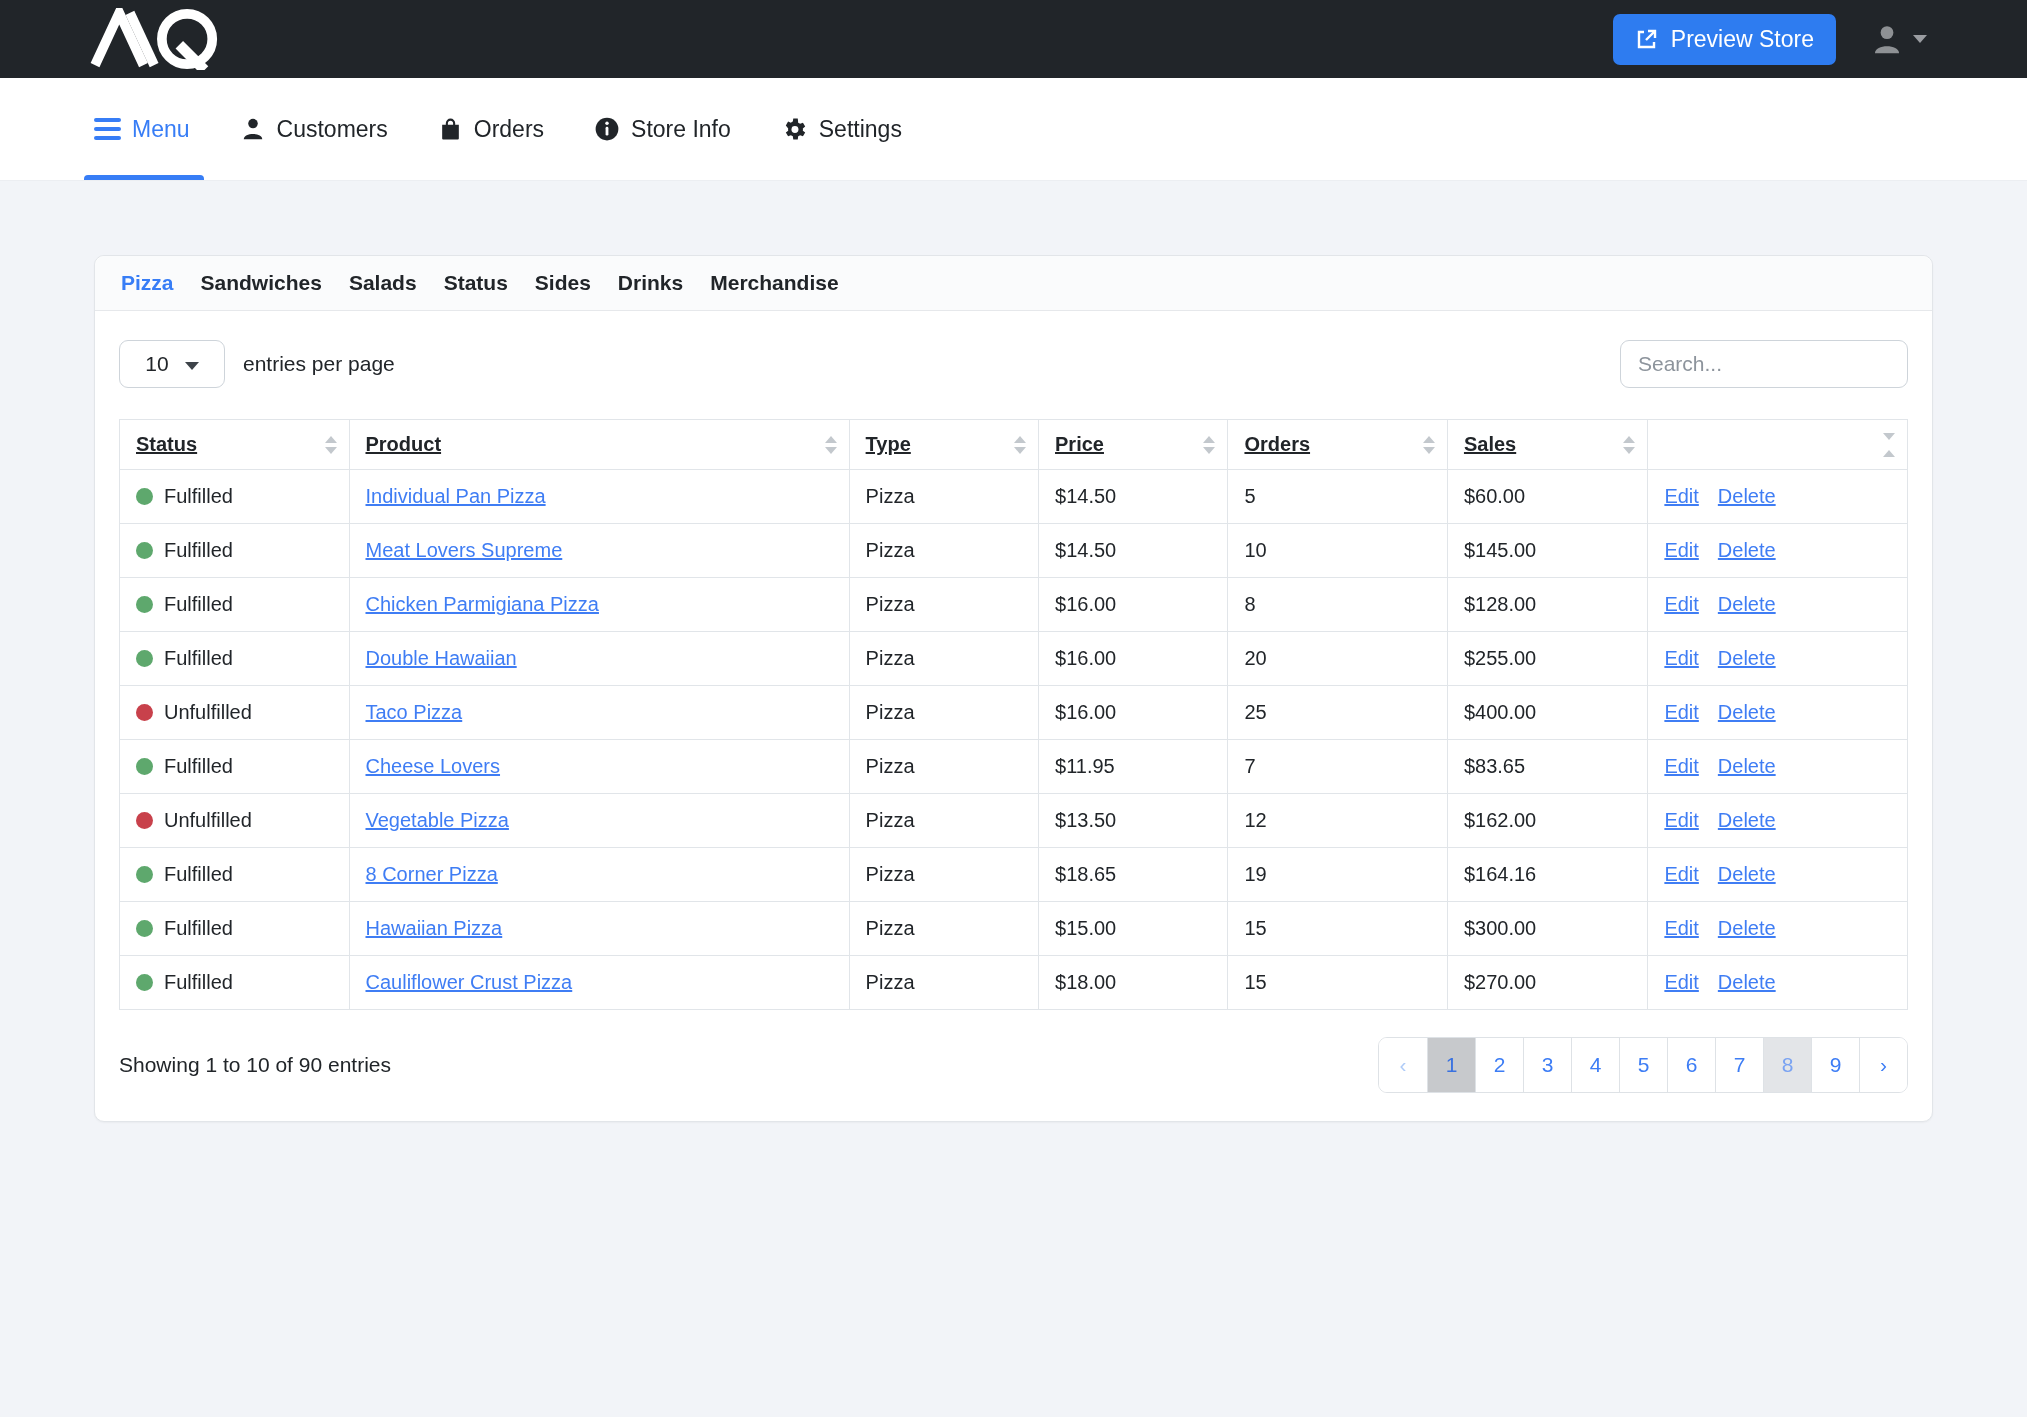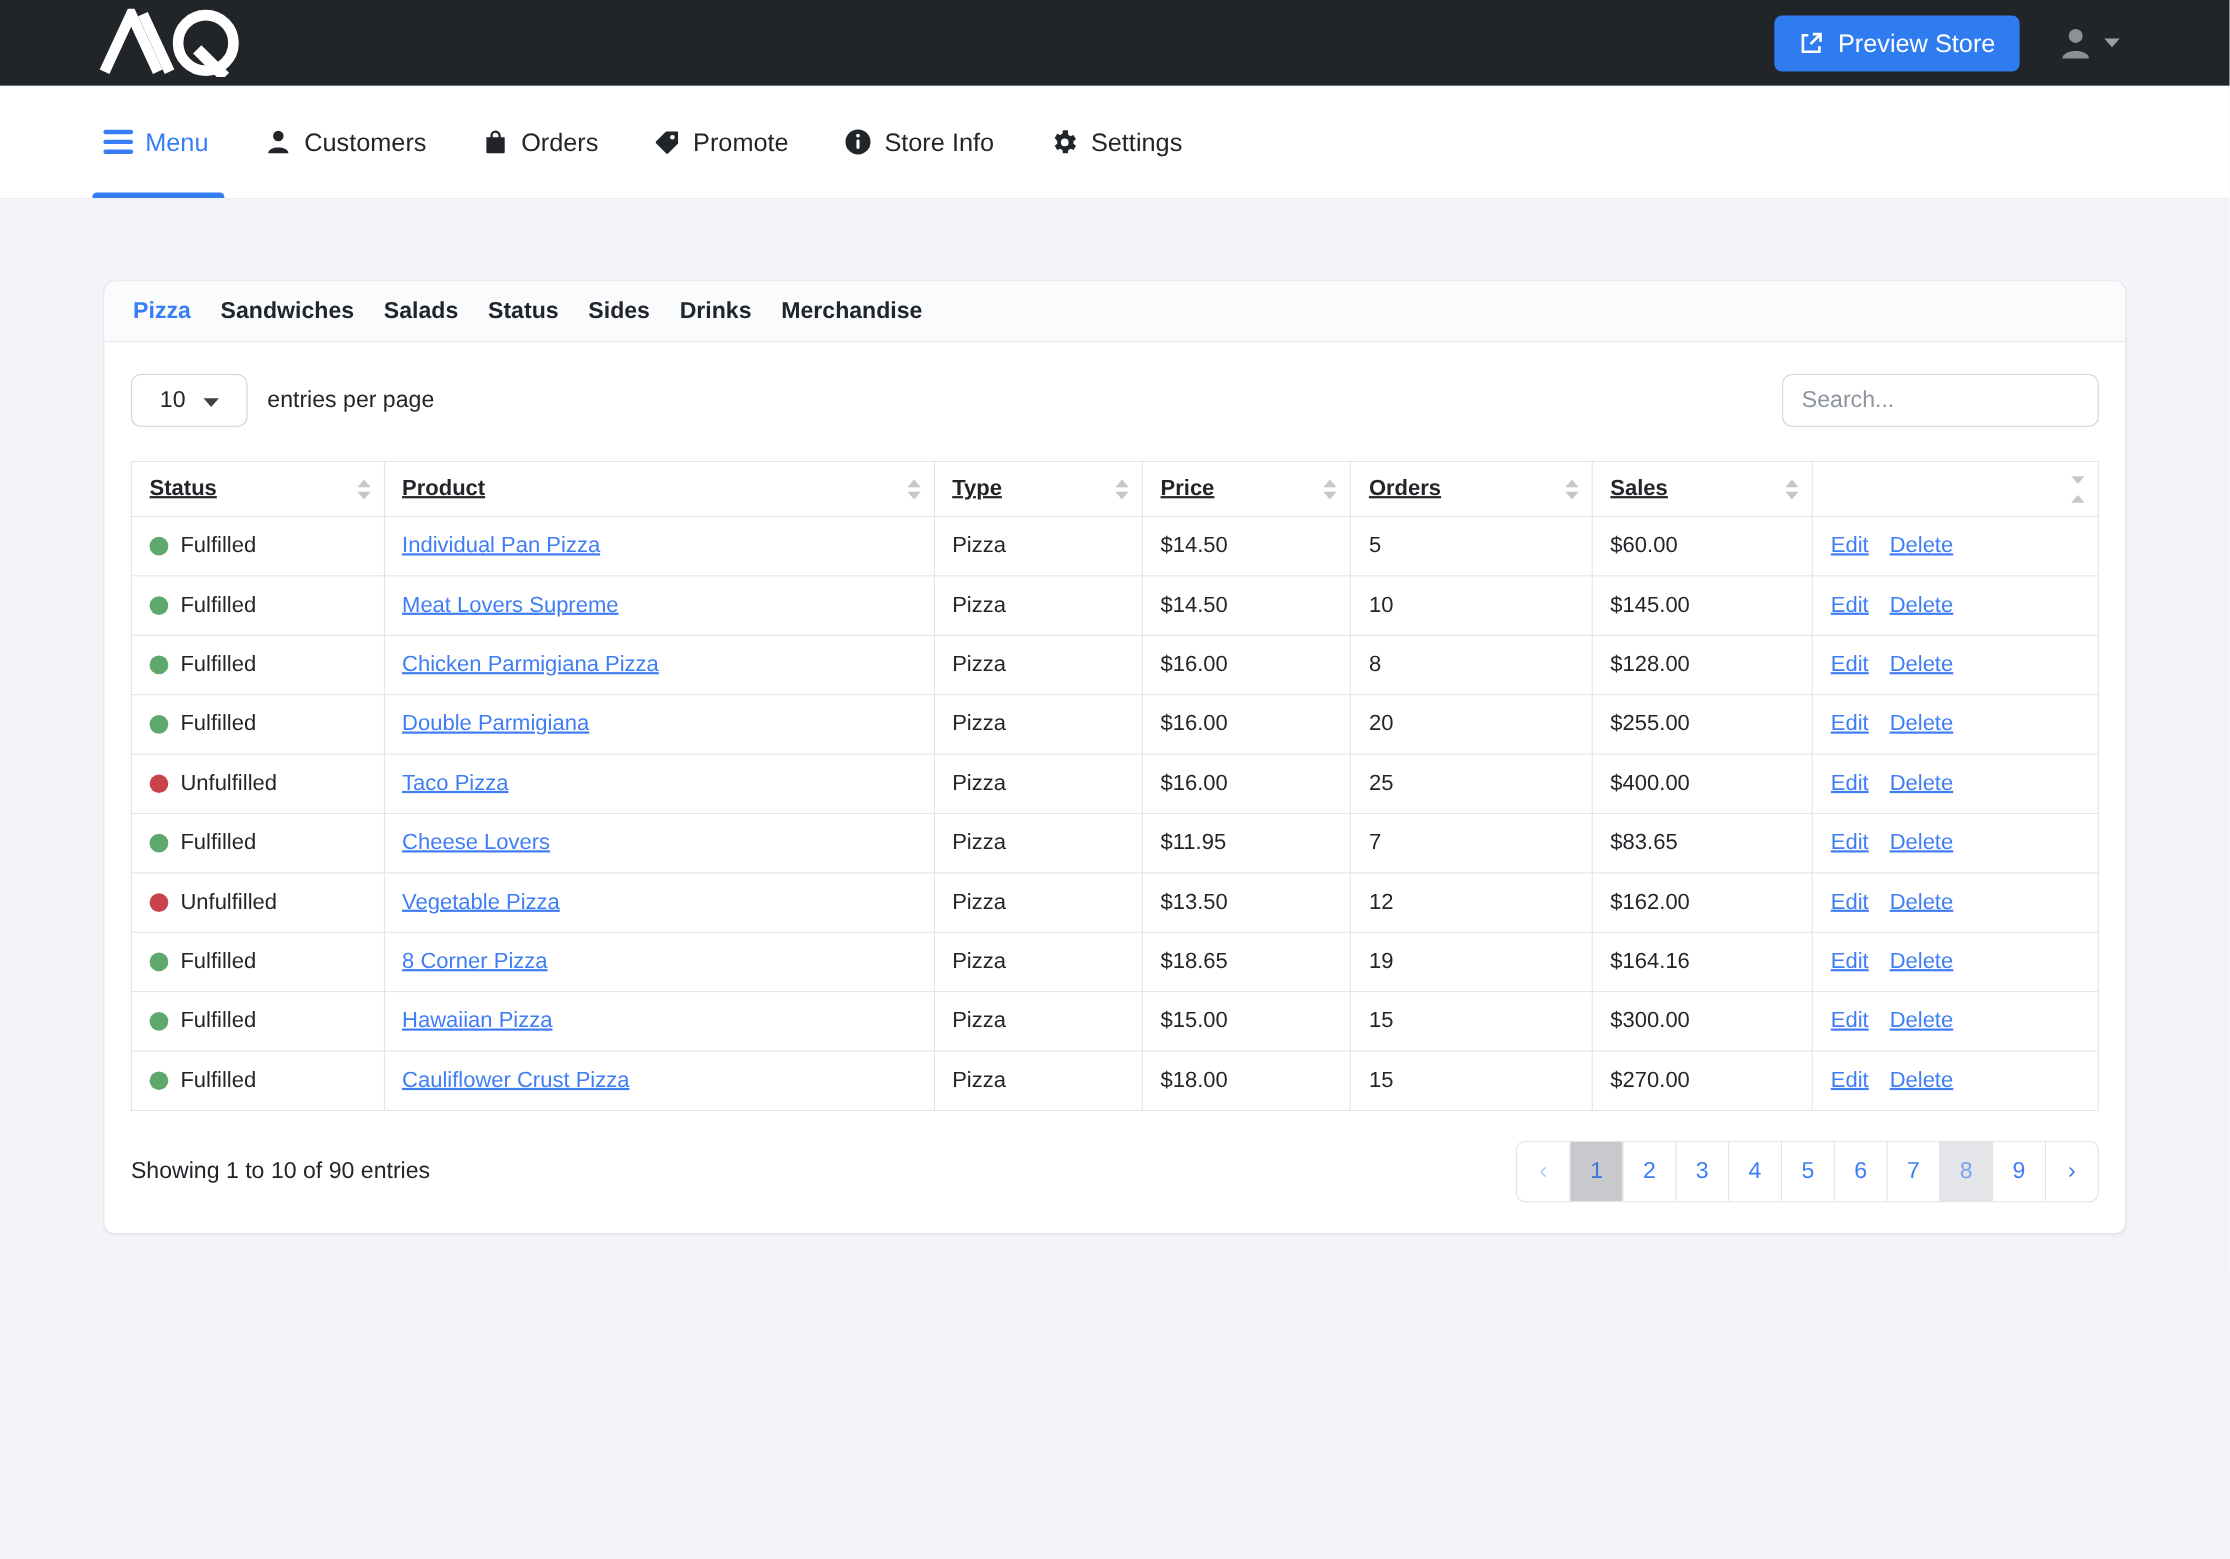--- a/index.html
+++ b/index.html
@@ -119,27 +119,20 @@
       <span>Customers</span>
     </div>
     <div class="nav-item">
       <svg width="25" height="26" viewBox="0 0 24 24">
         <path d="M4 8 H20 V21 Q20 22 19 22 H5 Q4 22 4 21 Z" fill="#212529"></path>
         <path d="M8.5 10 V6.5 a3.5 3.5 0 0 1 7 0 V10" fill="none" stroke="#212529" stroke-width="2"></path>
       </svg>
       <span>Orders</span>
     </div>
     <div class="nav-item">
-      <svg width="25" height="25" viewBox="0 0 24 24">
-        <path d="M2.5 11 L11 2.5 H21.5 V13 L13 21.5 Q12 22.5 11 21.5 L2.5 13 Q1.5 12 2.5 11 Z" fill="#212529"></path>
-        <circle cx="16.6" cy="7.4" r="2" fill="#fff"></circle>
-      </svg>
-      <span>Promote</span>
-    </div>
-    <div class="nav-item">
       <svg width="26" height="26" viewBox="0 0 24 24">
         <circle cx="12" cy="12" r="10.5" fill="#212529"></circle>
         <rect x="10.7" y="10" width="2.6" height="8" rx="1.2" fill="#fff"></rect>
         <circle cx="12" cy="6.7" r="1.6" fill="#fff"></circle>
       </svg>
       <span>Store Info</span>
     </div>
     <div class="nav-item">
       <svg width="27" height="27" viewBox="0 0 24 24">
         <path fill="#212529" d="M19.4 13c.06-.33.1-.66.1-1s-.04-.67-.1-1l2.1-1.65-2-3.46-2.49 1a7.3 7.3 0 0 0-1.73-1L14.9 2.2h-4l-.38 2.69c-.63.26-1.2.6-1.73 1l-2.49-1-2 3.46L6.4 11c-.06.33-.1.66-.1 1s.04.67.1 1l-2.1 1.65 2 3.46 2.49-1c.53.4 1.1.74 1.73 1l.38 2.69h4l.38-2.69c.63-.26 1.2-.6 1.73-1l2.49 1 2-3.46z"></path>
@@ -257,21 +250,21 @@
             <td>$128.00</td>
             <td class="actions-cell"><a class="link">Edit</a><a class="link">Delete</a></td>
           </tr>
           <tr>
             <td>
               <span class="status-cell">
                 <span class="dot green"></span>
                 <span>Fulfilled</span>
               </span>
             </td>
-            <td><a class="link">Double Parmigiana</a></td>
+            <td><a class="link">Double Hawaiian</a></td>
             <td>Pizza</td>
             <td>$16.00</td>
             <td>20</td>
             <td>$255.00</td>
             <td class="actions-cell"><a class="link">Edit</a><a class="link">Delete</a></td>
           </tr>
           <tr>
             <td>
               <span class="status-cell">
                 <span class="dot red"></span>

